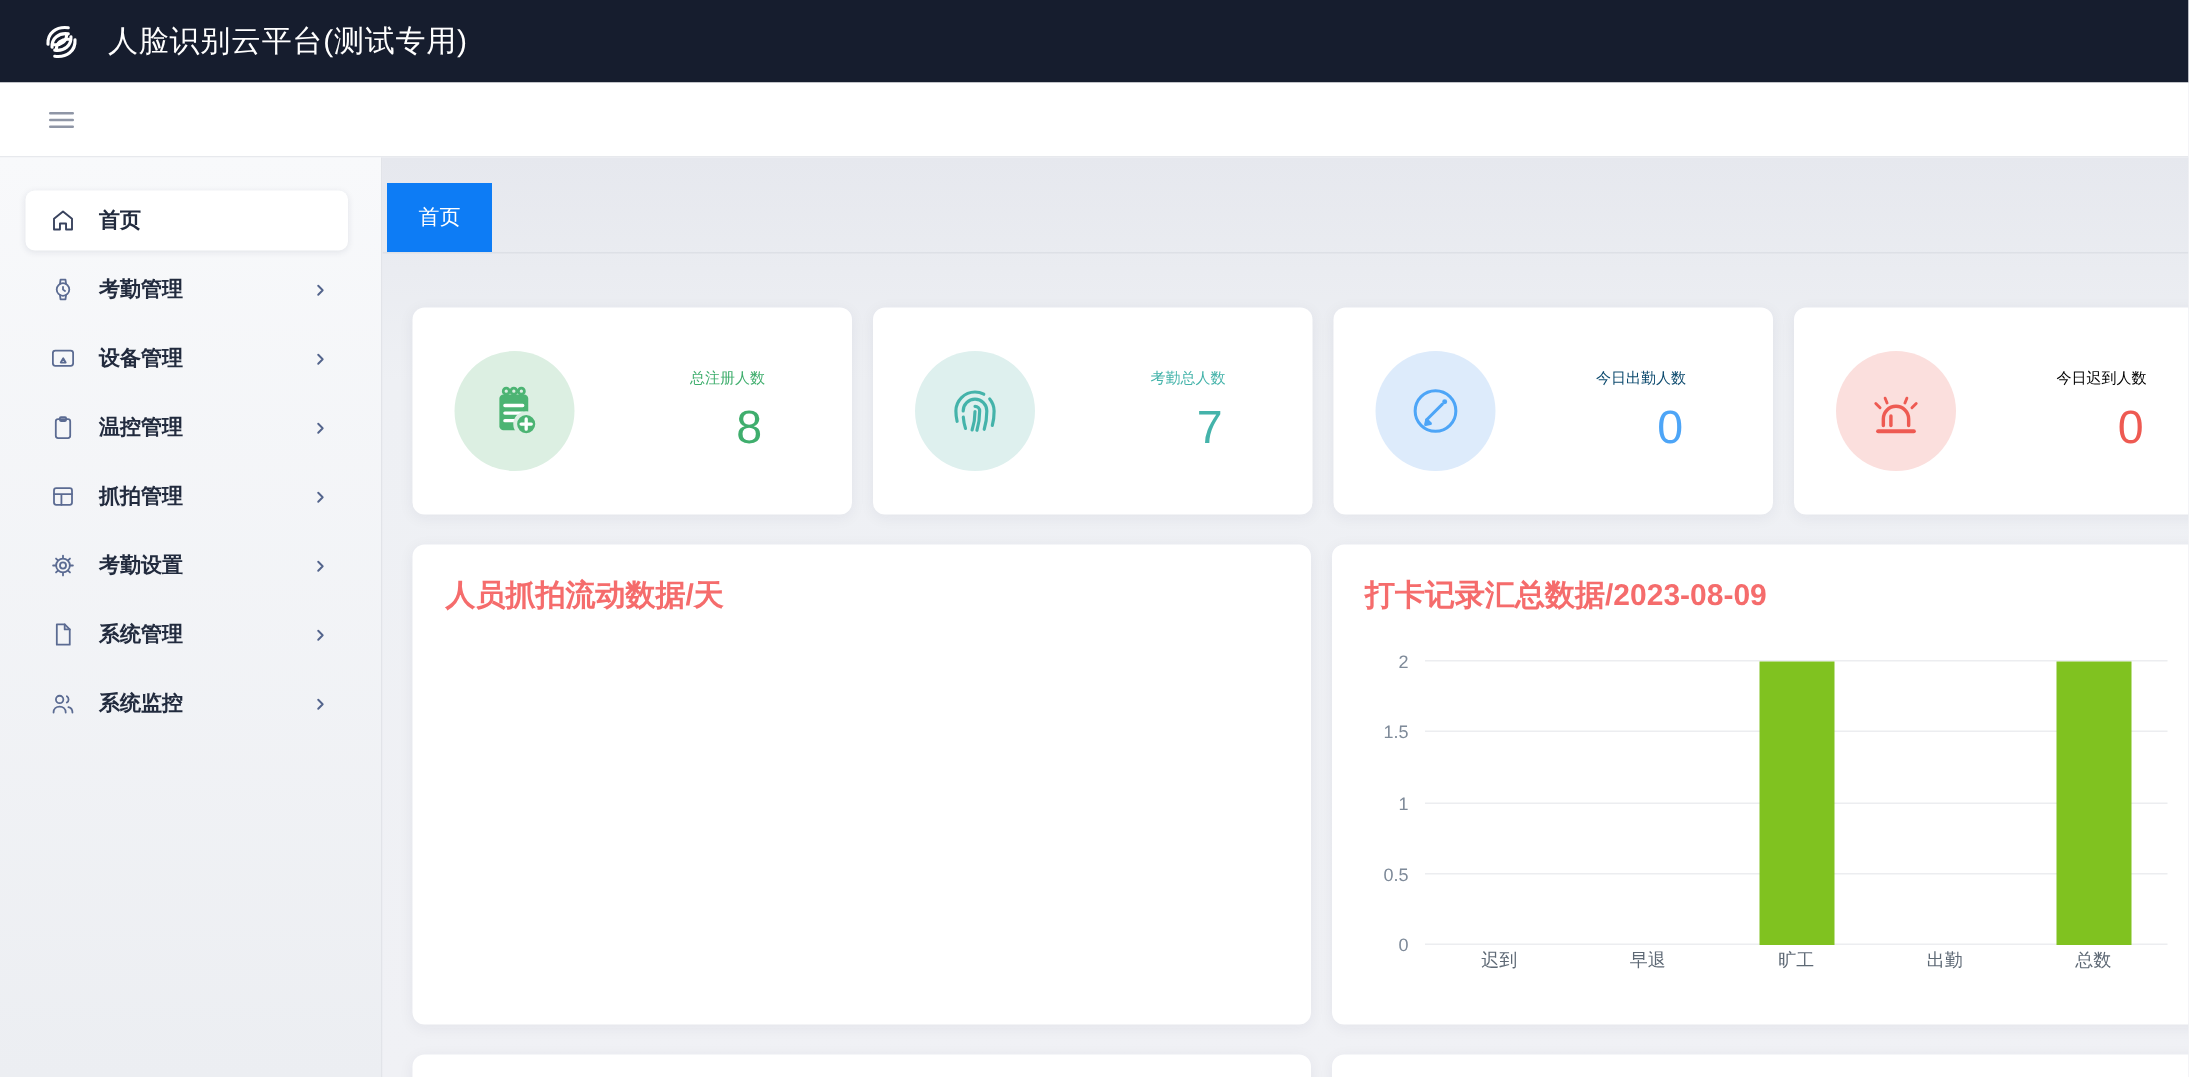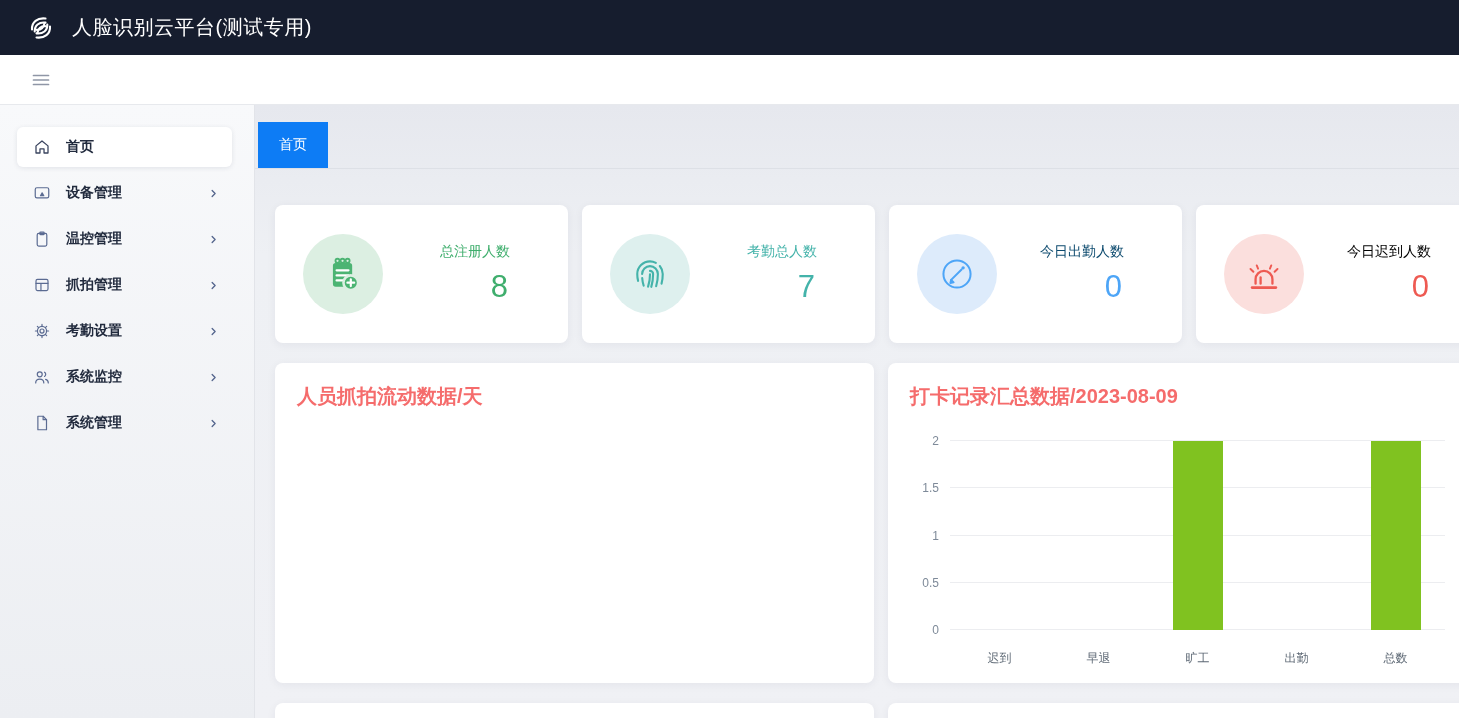--- a/index.html
+++ b/index.html
@@ -40,39 +40,39 @@
   .cards-row { margin-top:36px; }
   .panels-row { margin-top:20px; }
 
   
   .stat-card { width:293px; height:138px; flex:none; background:#fff; border-radius:8px;
     box-shadow:0 2px 10px rgba(30,40,60,.06); display:flex; align-items:center; padding:0 58px 0 28px; }
   .stat-circle { width:80px; height:80px; border-radius:50%; flex:none;
     display:flex; align-items:center; justify-content:center; }
   .stat-circle svg { width:44px; height:44px; }
   .stat-col { margin-left:auto; display:flex; flex-direction:column; align-items:flex-end; }
-  .stat-label { font-size:14px; }
+  .stat-label { font-size:10px; }
   .stat-value { font-size:31px; margin-top:8px; padding-right:2px; }
 
   
   .panel { background:#fff; border-radius:8px; box-shadow:0 2px 10px rgba(30,40,60,.06);
     flex:none; position:relative; }
   .panel-h320 { height:320px; }
   .panel-w-left { width:599px; }
   .panel-w-right { width:600px; }
   .panel-title { position:absolute; left:22px; top:20px; font-size:20px; color:#f56c6c; white-space:nowrap; }
 
   
   .chart-plot { position:absolute; left:62px; right:43px; top:78px; height:189px; }
   .grid-line { position:absolute; left:0; right:0; height:1px; background:#ecedf0; }
   .y-tick { position:absolute; right:100%; margin-right:11px; font-size:12px; color:#7e8a99;
     transform:translateY(50%); line-height:1; }
   .bar-slot { position:absolute; bottom:0; height:100%; display:flex; align-items:flex-end; justify-content:center; }
   .bar { width:50px; }
-  .x-tick { position:absolute; top:100%; margin-top:20px; font-size:12px; color:#5e6975;
+  .x-tick { position:absolute; top:100%; margin-top:2px; font-size:12px; color:#5e6975;
     text-align:center; }
 
   .partials-row { margin-top:20px; }
   .panel-partial { height:90px; }
 </style>
 </head>
 <body>
 
 <header class="app-header">
   <span class="logo">
@@ -103,20 +103,34 @@
           <svg viewBox="0 0 24 24" fill="none" stroke="currentColor" stroke-linecap="round" stroke-linejoin="round" stroke-width="1.7">
             <path d="M4 10.5 12 4l8 6.5V20h-5.3v-5.4h-5.4V20H4z"></path>
           </svg>
         </span>
      <span class="menu-label">首页</span>
 
    </div>
       <div class="menu-item">
      <span class="menu-icon">
           <svg viewBox="0 0 24 24" fill="none" stroke="currentColor" stroke-linecap="round" stroke-linejoin="round" stroke-width="1.6">
+            <circle cx="12" cy="12" r="5.6"></circle>
+            <path d="M9.3 7 9.8 3.2h4.4L14.7 7M9.3 17l.5 3.8h4.4l.5-3.8M12 9.6V12l1.8 1.3"></path>
+          </svg>
+        </span>
+     <span class="menu-label">考勤管理</span>
+     <span class="menu-chevron">
+          <svg viewBox="0 0 24 24" fill="none" stroke="currentColor" stroke-linecap="round" stroke-linejoin="round" stroke-width="2.4">
+            <path d="M9.5 6.5 15 12l-5.5 5.5"></path>
+          </svg>
+        </span>
+   </div>
+      <div class="menu-item">
+     <span class="menu-icon">
+          <svg viewBox="0 0 24 24" fill="none" stroke="currentColor" stroke-linecap="round" stroke-linejoin="round" stroke-width="1.6">
             <rect x="3" y="5" width="18" height="13.5" rx="2.2"></rect>
             <path d="M10 15.6h4.4l-2.2-3.8z"></path>
           </svg>
         </span>
      <span class="menu-label">设备管理</span>
      <span class="menu-chevron">
           <svg viewBox="0 0 24 24" fill="none" stroke="currentColor" stroke-linecap="round" stroke-linejoin="round" stroke-width="2.4">
             <path d="M9.5 6.5 15 12l-5.5 5.5"></path>
           </svg>
         </span>
@@ -151,50 +165,50 @@
    </div>
       <div class="menu-item">
      <span class="menu-icon">
           <svg viewBox="0 0 24 24" fill="none" stroke="currentColor" stroke-linecap="round" stroke-linejoin="round" stroke-width="1.6">
             <circle cx="12" cy="12" r="6.1"></circle>
             <circle cx="12" cy="12" r="2.7"></circle>
             <path d="M12 3.2v2.4M12 18.4v2.4M3.2 12h2.4M18.4 12h2.4M5.8 5.8l1.7 1.7M16.5 16.5l1.7 1.7M5.8 18.2l1.7-1.7M16.5 7.5l1.7-1.7"></path>
           </svg>
         </span>
      <span class="menu-label">考勤设置</span>
+     <span class="menu-chevron">
+          <svg viewBox="0 0 24 24" fill="none" stroke="currentColor" stroke-linecap="round" stroke-linejoin="round" stroke-width="2.4">
+            <path d="M9.5 6.5 15 12l-5.5 5.5"></path>
+          </svg>
+        </span>
+   </div>
+      <div class="menu-item">
+     <span class="menu-icon">
+          <svg viewBox="0 0 24 24" fill="none" stroke="currentColor" stroke-linecap="round" stroke-linejoin="round" stroke-width="1.6">
+            <path d="M6.5 3h7L18 7.5V21H6.5z"></path>
+            <path d="M13.5 3v4.5H18"></path>
+          </svg>
+        </span>
+     <span class="menu-label">系统管理</span>
      <span class="menu-chevron">
           <svg viewBox="0 0 24 24" fill="none" stroke="currentColor" stroke-linecap="round" stroke-linejoin="round" stroke-width="2.4">
             <path d="M9.5 6.5 15 12l-5.5 5.5"></path>
           </svg>
         </span>
    </div>
       <div class="menu-item">
      <span class="menu-icon">
           <svg viewBox="0 0 24 24" fill="none" stroke="currentColor" stroke-linecap="round" stroke-linejoin="round" stroke-width="1.6">
             <circle cx="9" cy="8.4" r="3.3"></circle>
             <path d="M3.6 20c0-3.1 2.4-5.2 5.4-5.2s5.4 2.1 5.4 5.2"></path>
             <path d="M15.4 5.6a3.3 3.3 0 0 1 0 5.6"></path>
             <path d="M16.8 15.2c2.2.5 3.6 2.3 3.6 4.8"></path>
           </svg>
         </span>
      <span class="menu-label">系统监控</span>
-     <span class="menu-chevron">
-          <svg viewBox="0 0 24 24" fill="none" stroke="currentColor" stroke-linecap="round" stroke-linejoin="round" stroke-width="2.4">
-            <path d="M9.5 6.5 15 12l-5.5 5.5"></path>
-          </svg>
-        </span>
-   </div>
-      <div class="menu-item">
-     <span class="menu-icon">
-          <svg viewBox="0 0 24 24" fill="none" stroke="currentColor" stroke-linecap="round" stroke-linejoin="round" stroke-width="1.6">
-            <path d="M6.5 3h7L18 7.5V21H6.5z"></path>
-            <path d="M13.5 3v4.5H18"></path>
-          </svg>
-        </span>
-     <span class="menu-label">系统管理</span>
      <span class="menu-chevron">
           <svg viewBox="0 0 24 24" fill="none" stroke="currentColor" stroke-linecap="round" stroke-linejoin="round" stroke-width="2.4">
             <path d="M9.5 6.5 15 12l-5.5 5.5"></path>
           </svg>
         </span>
    </div>
     </aside>
 
   <main class="content">
     <div class="tabbar">

